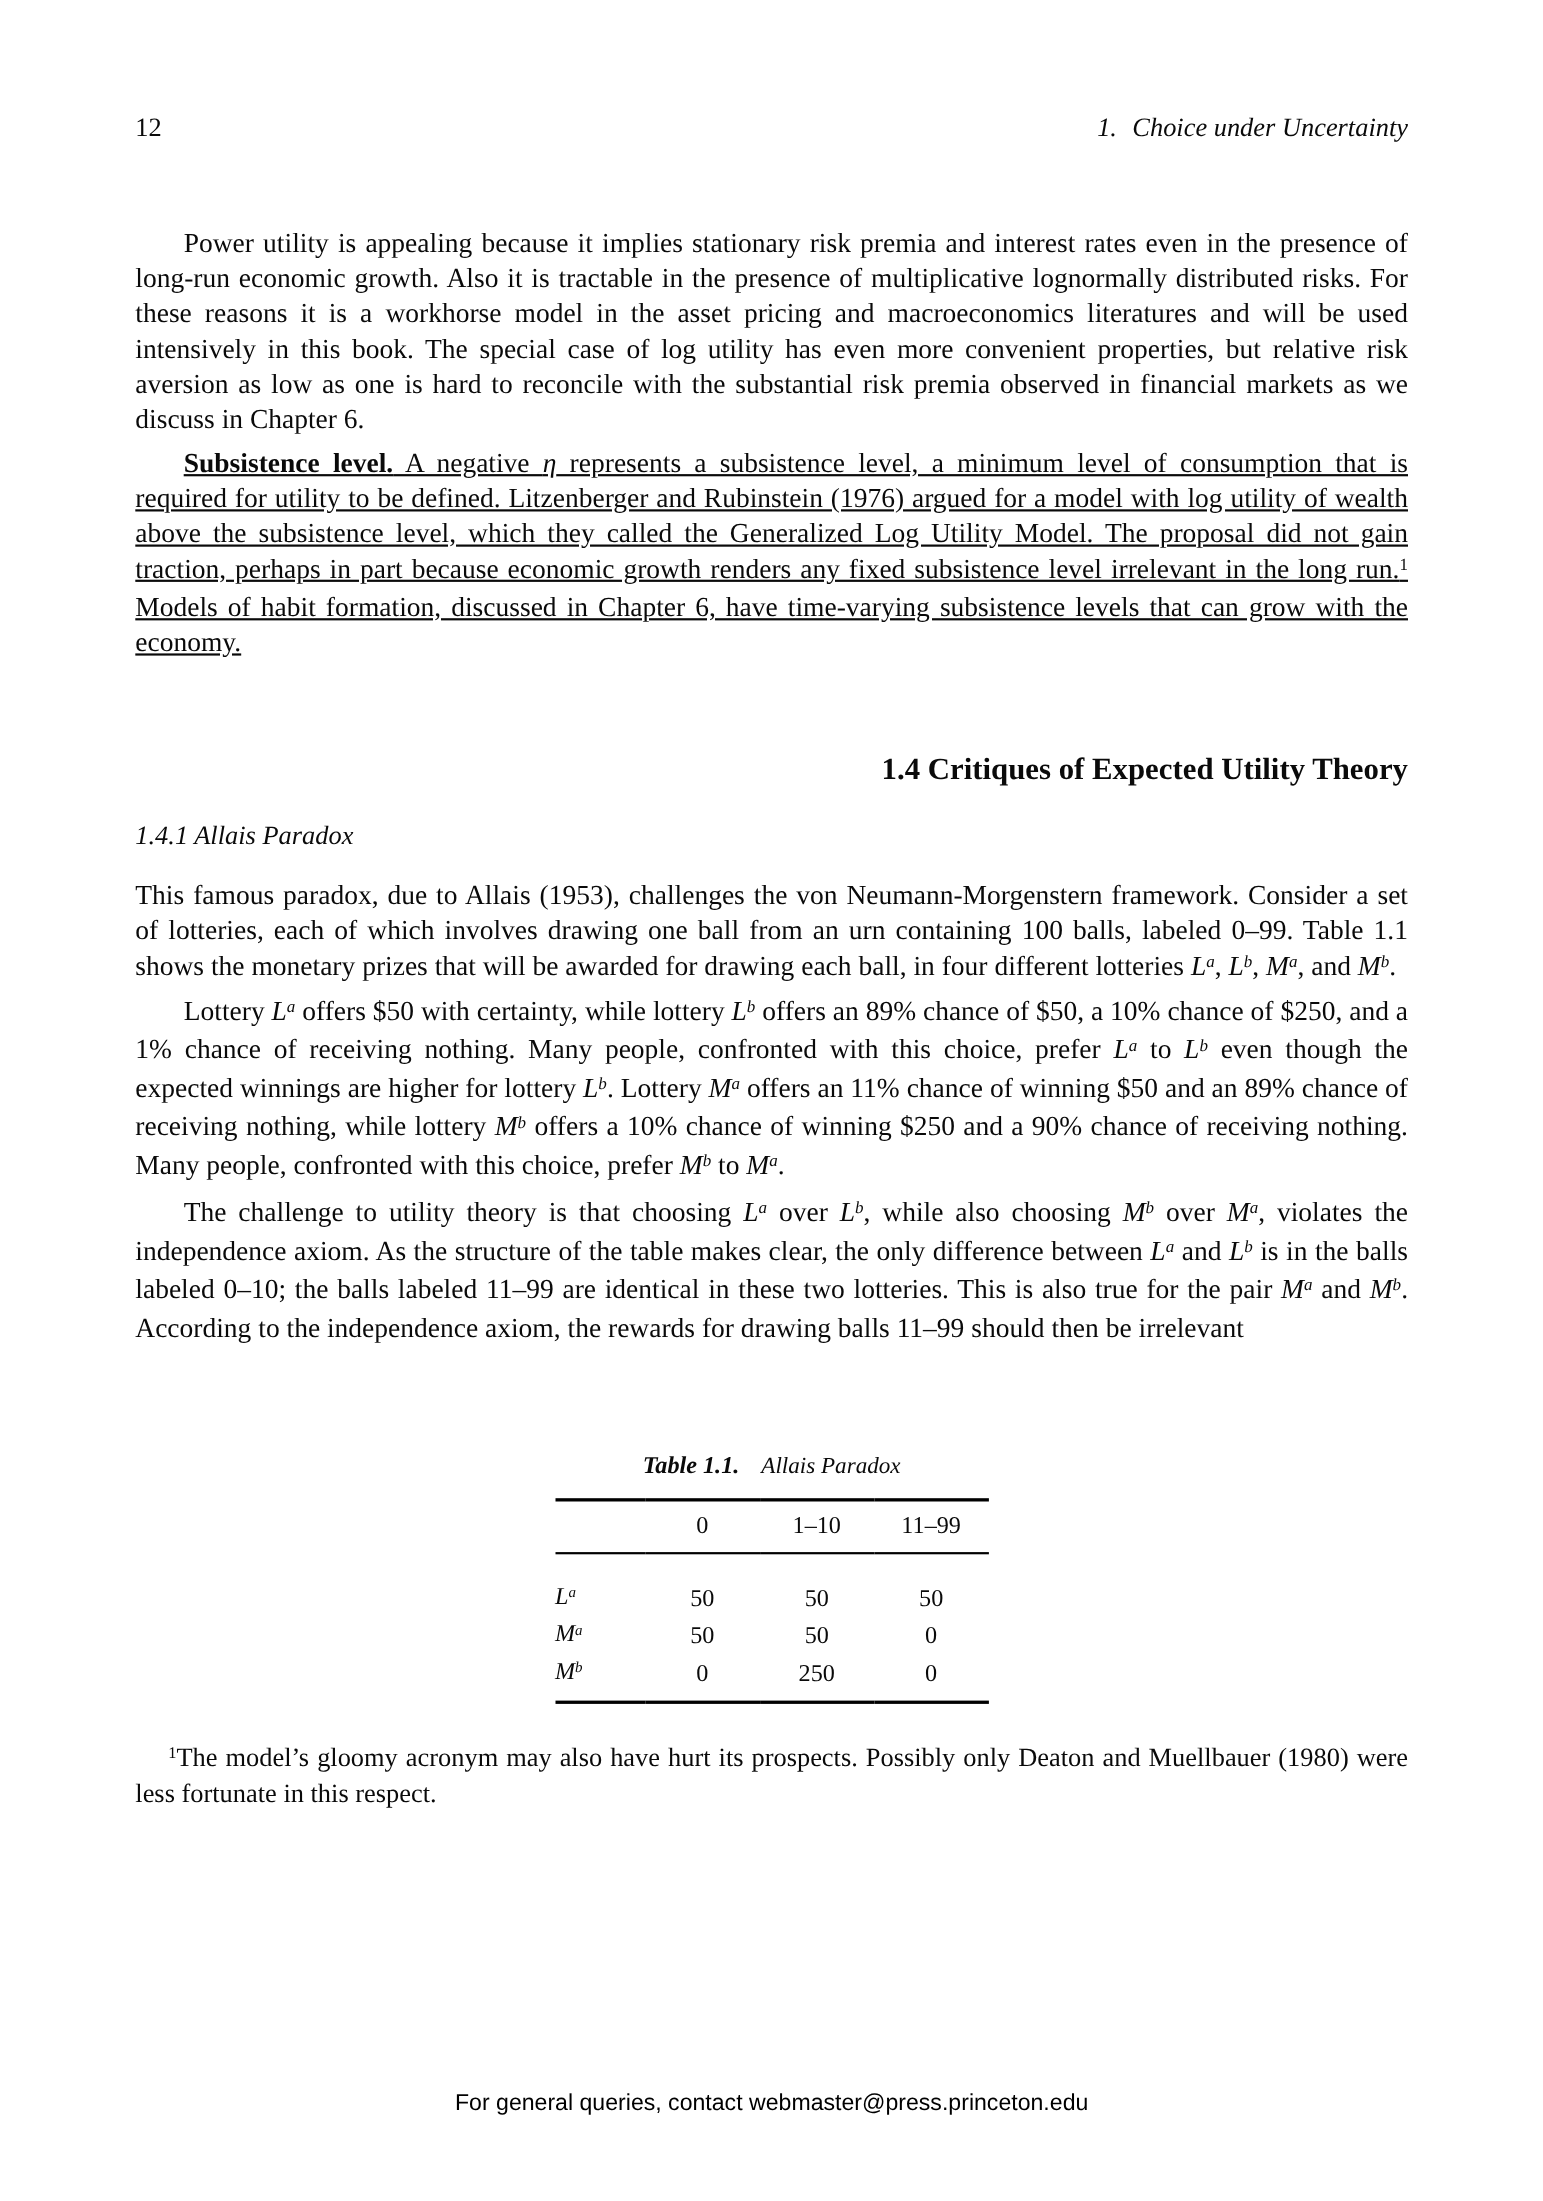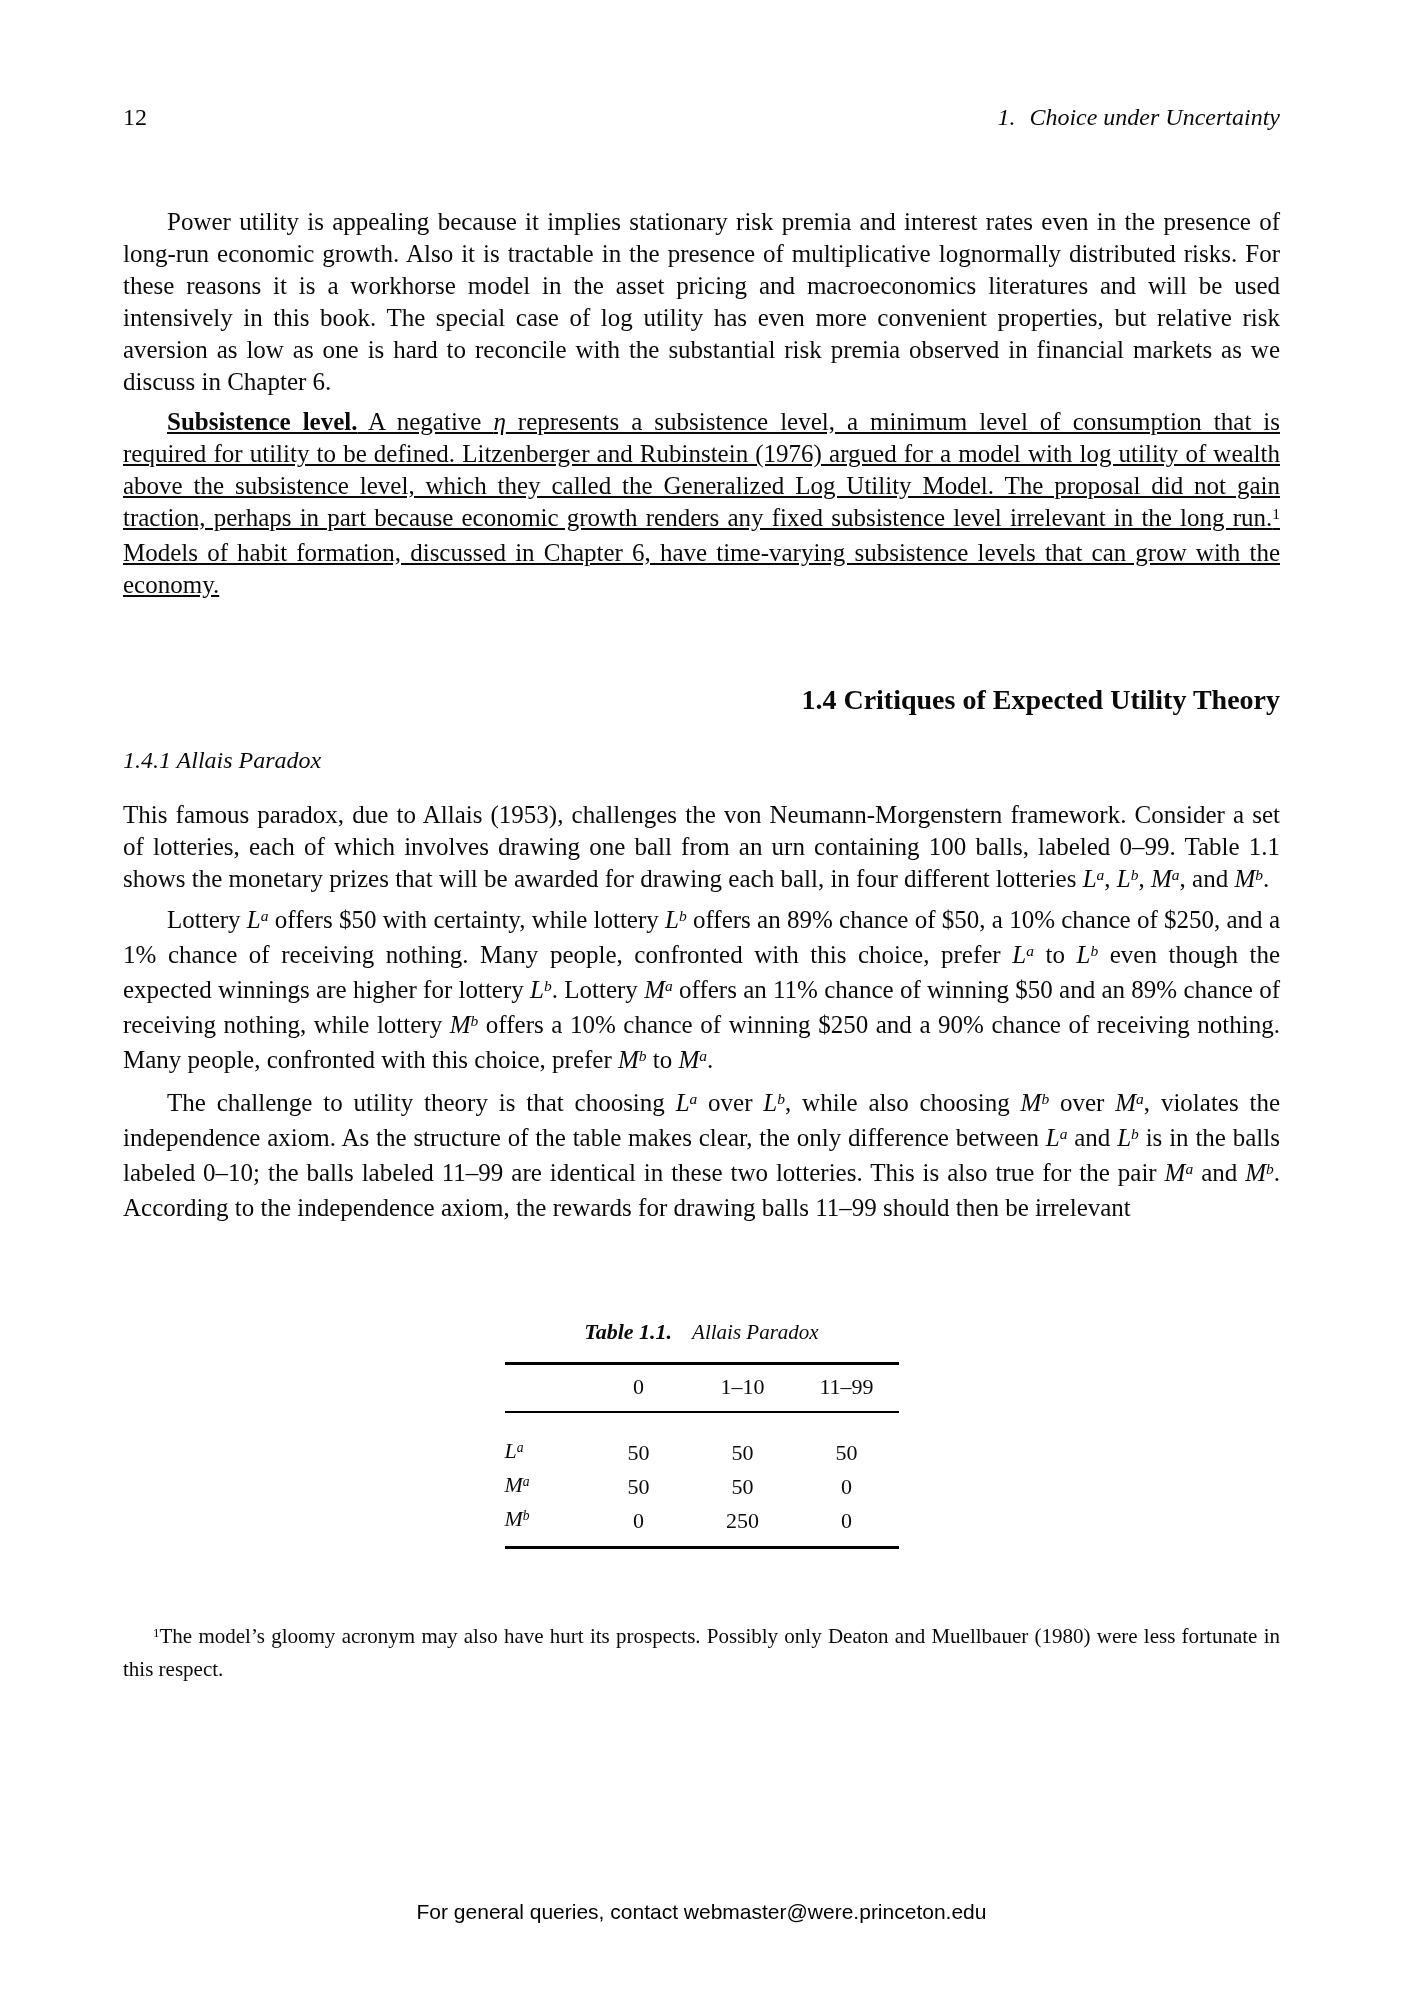--- a/index.html
+++ b/index.html
@@ -110,22 +110,22 @@
   }
   table.allais th.corner { width: 82px; }
   table.allais td { padding: 3px 0 4px 0; }
   table.allais tbody tr:first-child td { padding-top: 26px; }
   table.allais tbody tr:last-child td { padding-bottom: 12px; }
   td.row-label { text-align: left; }
   td.val { text-align: center; }
 
   
   .footnote {
-    margin-top: 72px;
-    font-size: 21px;
+    margin-top: 34px;
+    font-size: 24px;
     line-height: 30px;
     text-align: justify;
     text-indent: 30px;
   }
 
   
   .footer {
     position: absolute;
     left: 0;
     top: 1900px;
@@ -195,16 +195,16 @@
       </table>
     </div>
 
     <div class="footnote">
       <span class="fn-sup">1</span><span>The model’s gloomy acronym may also have hurt its prospects. Possibly only Deaton and Muellbauer (1980) were less fortunate in this respect.</span>
     </div>
 
   </div>
 
   <div class="footer">
-    <span>For general queries, contact webmaster@were.princeton.edu</span>
+    <span>For general queries, contact webmaster@press.princeton.edu</span>
   </div>
 
 </div>
 
 </body></html>

